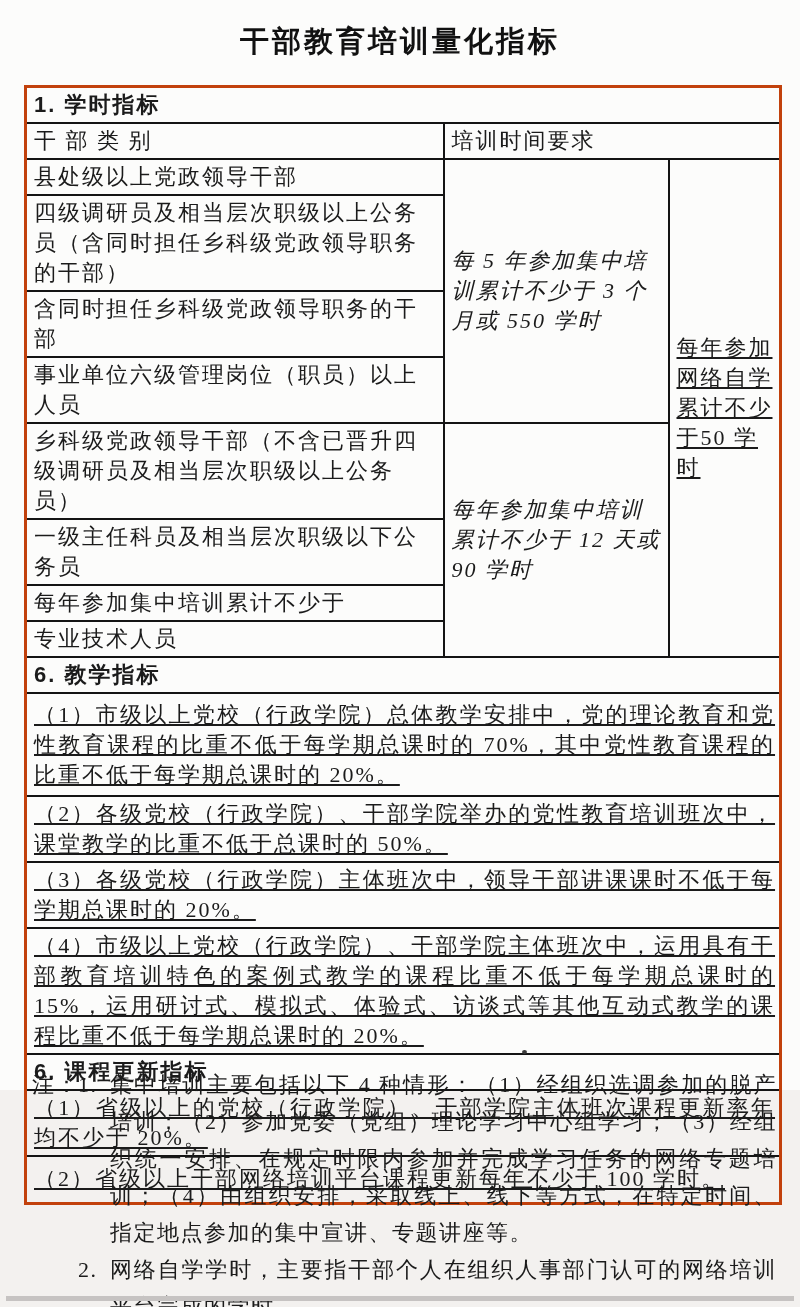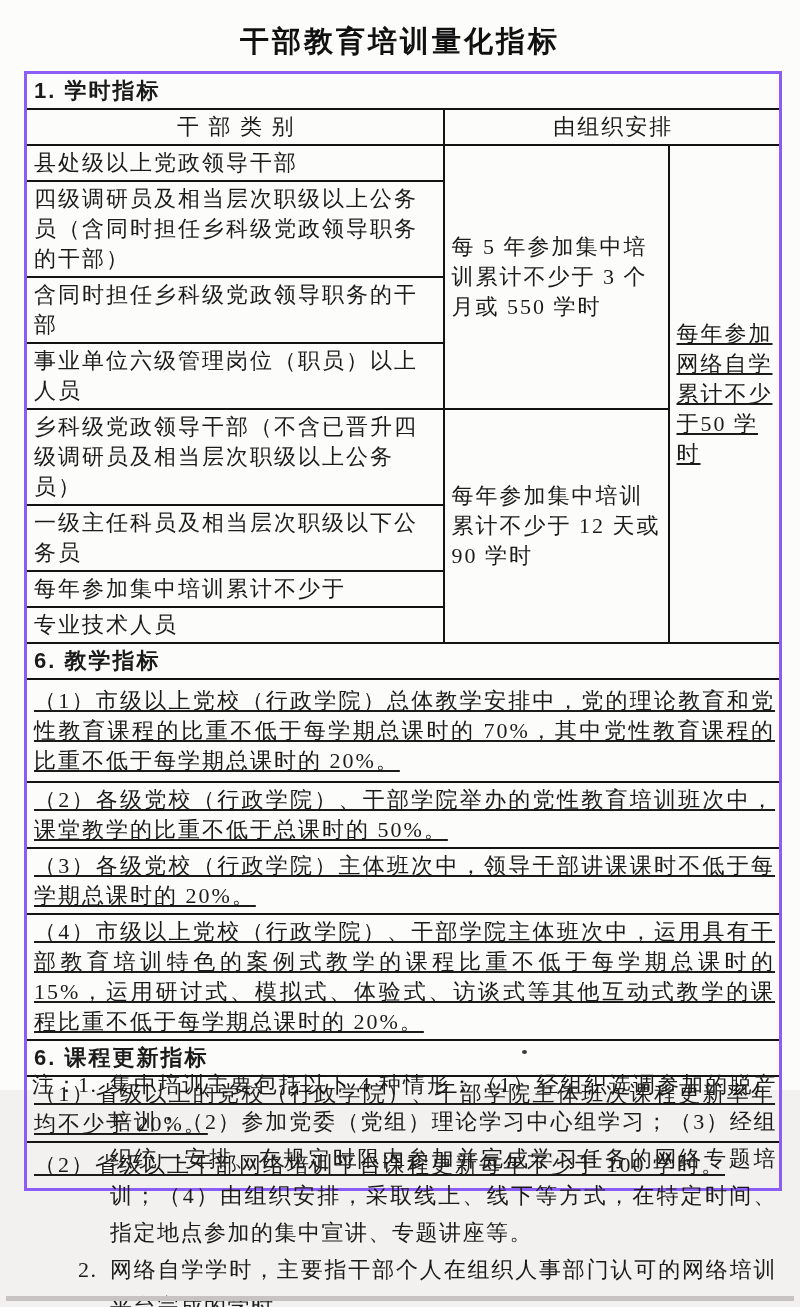--- a/index.html
+++ b/index.html
@@ -27,45 +27,45 @@
 
   .doc-title {
     position: absolute; top: 22px; left: 0; width: 800px;
     text-align: center;
     font-family: "Liberation Sans", sans-serif;
     font-weight: bold; font-size: 29px; letter-spacing: 3px;
     color: #111; z-index: 1;
   }
 
   table.main {
-    position: absolute; left: 24px; top: 71px; width: 755px;
+    position: absolute; left: 24px; top: 85px; width: 755px;
     border-collapse: collapse;
     table-layout: fixed;
     z-index: 1;
-    border: 3px solid #8b5cf6;
+    border: 3px solid #c2410c;
   }
   table.main td {
     border: 2px solid #141414;
     font-size: 22px;
     line-height: 30px;
     letter-spacing: 2px;
     padding: 2px 4px 2px 7px;
     vertical-align: middle;
     color: #1b1b1b;
   }
   td.sec-head {
     font-family: "Liberation Sans", sans-serif;
     font-weight: bold; font-size: 22px; letter-spacing: 2px;
     padding: 4px 6px 4px 9px; color: #161616;
   }
-  td.col-head { text-align: center; letter-spacing: 7px; padding: 2px; }
+  td.col-head { text-align: left; letter-spacing: 7px; padding: 2px; }
   td.cat { }
   td.req {
     font-size: 21px; line-height: 38px; letter-spacing: 2px;
-    padding: 2px 4px 2px 9px; vertical-align: middle;
+    padding: 2px 4px 2px 9px; vertical-align: middle; font-style: italic;
   }
   td.online {
     font-size: 21px; line-height: 40px; letter-spacing: 2px;
     padding: 2px 3px 4px 7px; vertical-align: bottom; text-decoration: underline;
   }
   td.item {
     font-size: 22px; line-height: 34px; letter-spacing: 1.5px;
     padding: 2px 6px 2px 8px; text-align: justify; vertical-align: middle; text-decoration: underline;
   }
 
@@ -94,21 +94,21 @@
       <col style="width:418px">
       <col style="width:225px">
       <col style="width:112px">
     </colgroup>
     <tbody>
       <tr style="height:31px">
         <td class="sec-head" colspan="3">1. 学时指标</td>
       </tr>
       <tr style="height:26px">
         <td class="col-head">干 部 类 别</td>
-        <td class="col-head" colspan="2">由组织安排</td>
+        <td class="col-head" colspan="2">培训时间要求</td>
       </tr>
 
       <tr style="height:30px">
         <td class="cat">县处级以上党政领导干部</td>
         <td class="req" rowspan="4">每 5 年参加集中培训累计不少于 3 个月或 550 学时</td>
         <td class="online" rowspan="8">每年参加网络自学累计不少于50 学时</td>
       </tr>
       <tr style="height:66px">
         <td class="cat">四级调研员及相当层次职级以上公务员（含同时担任乡科级党政领导职务的干部）</td>
       </tr>

